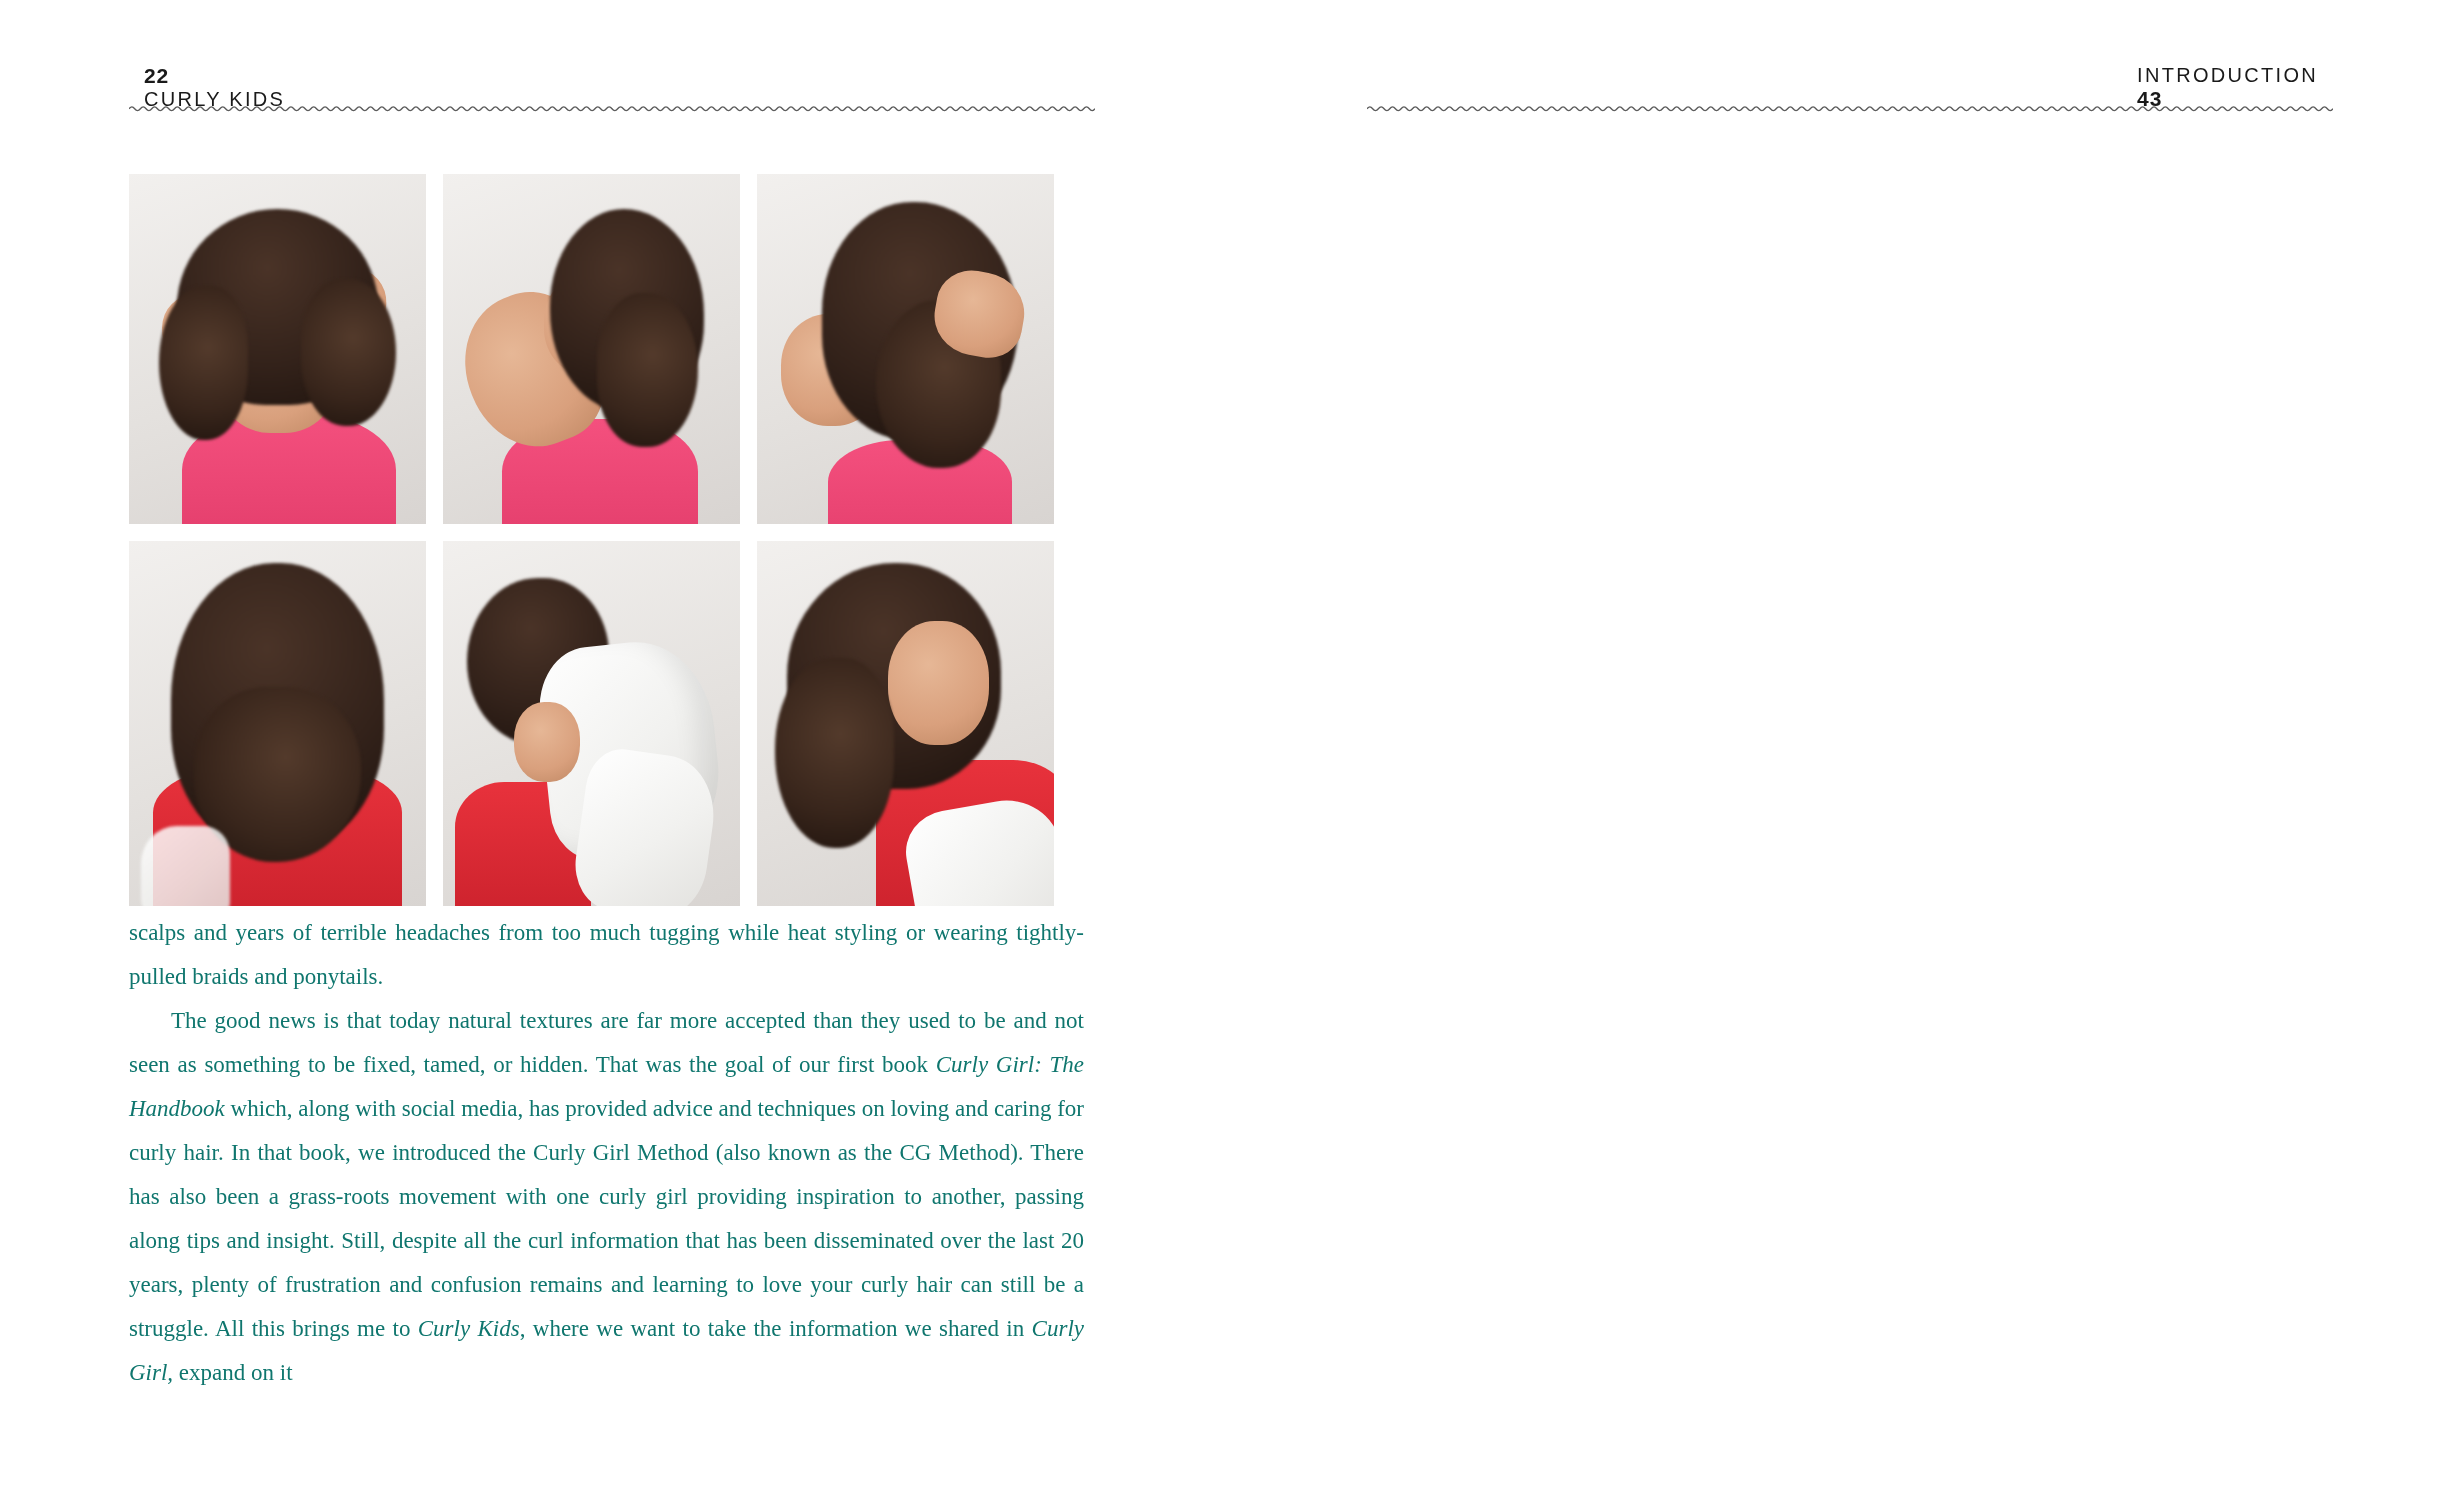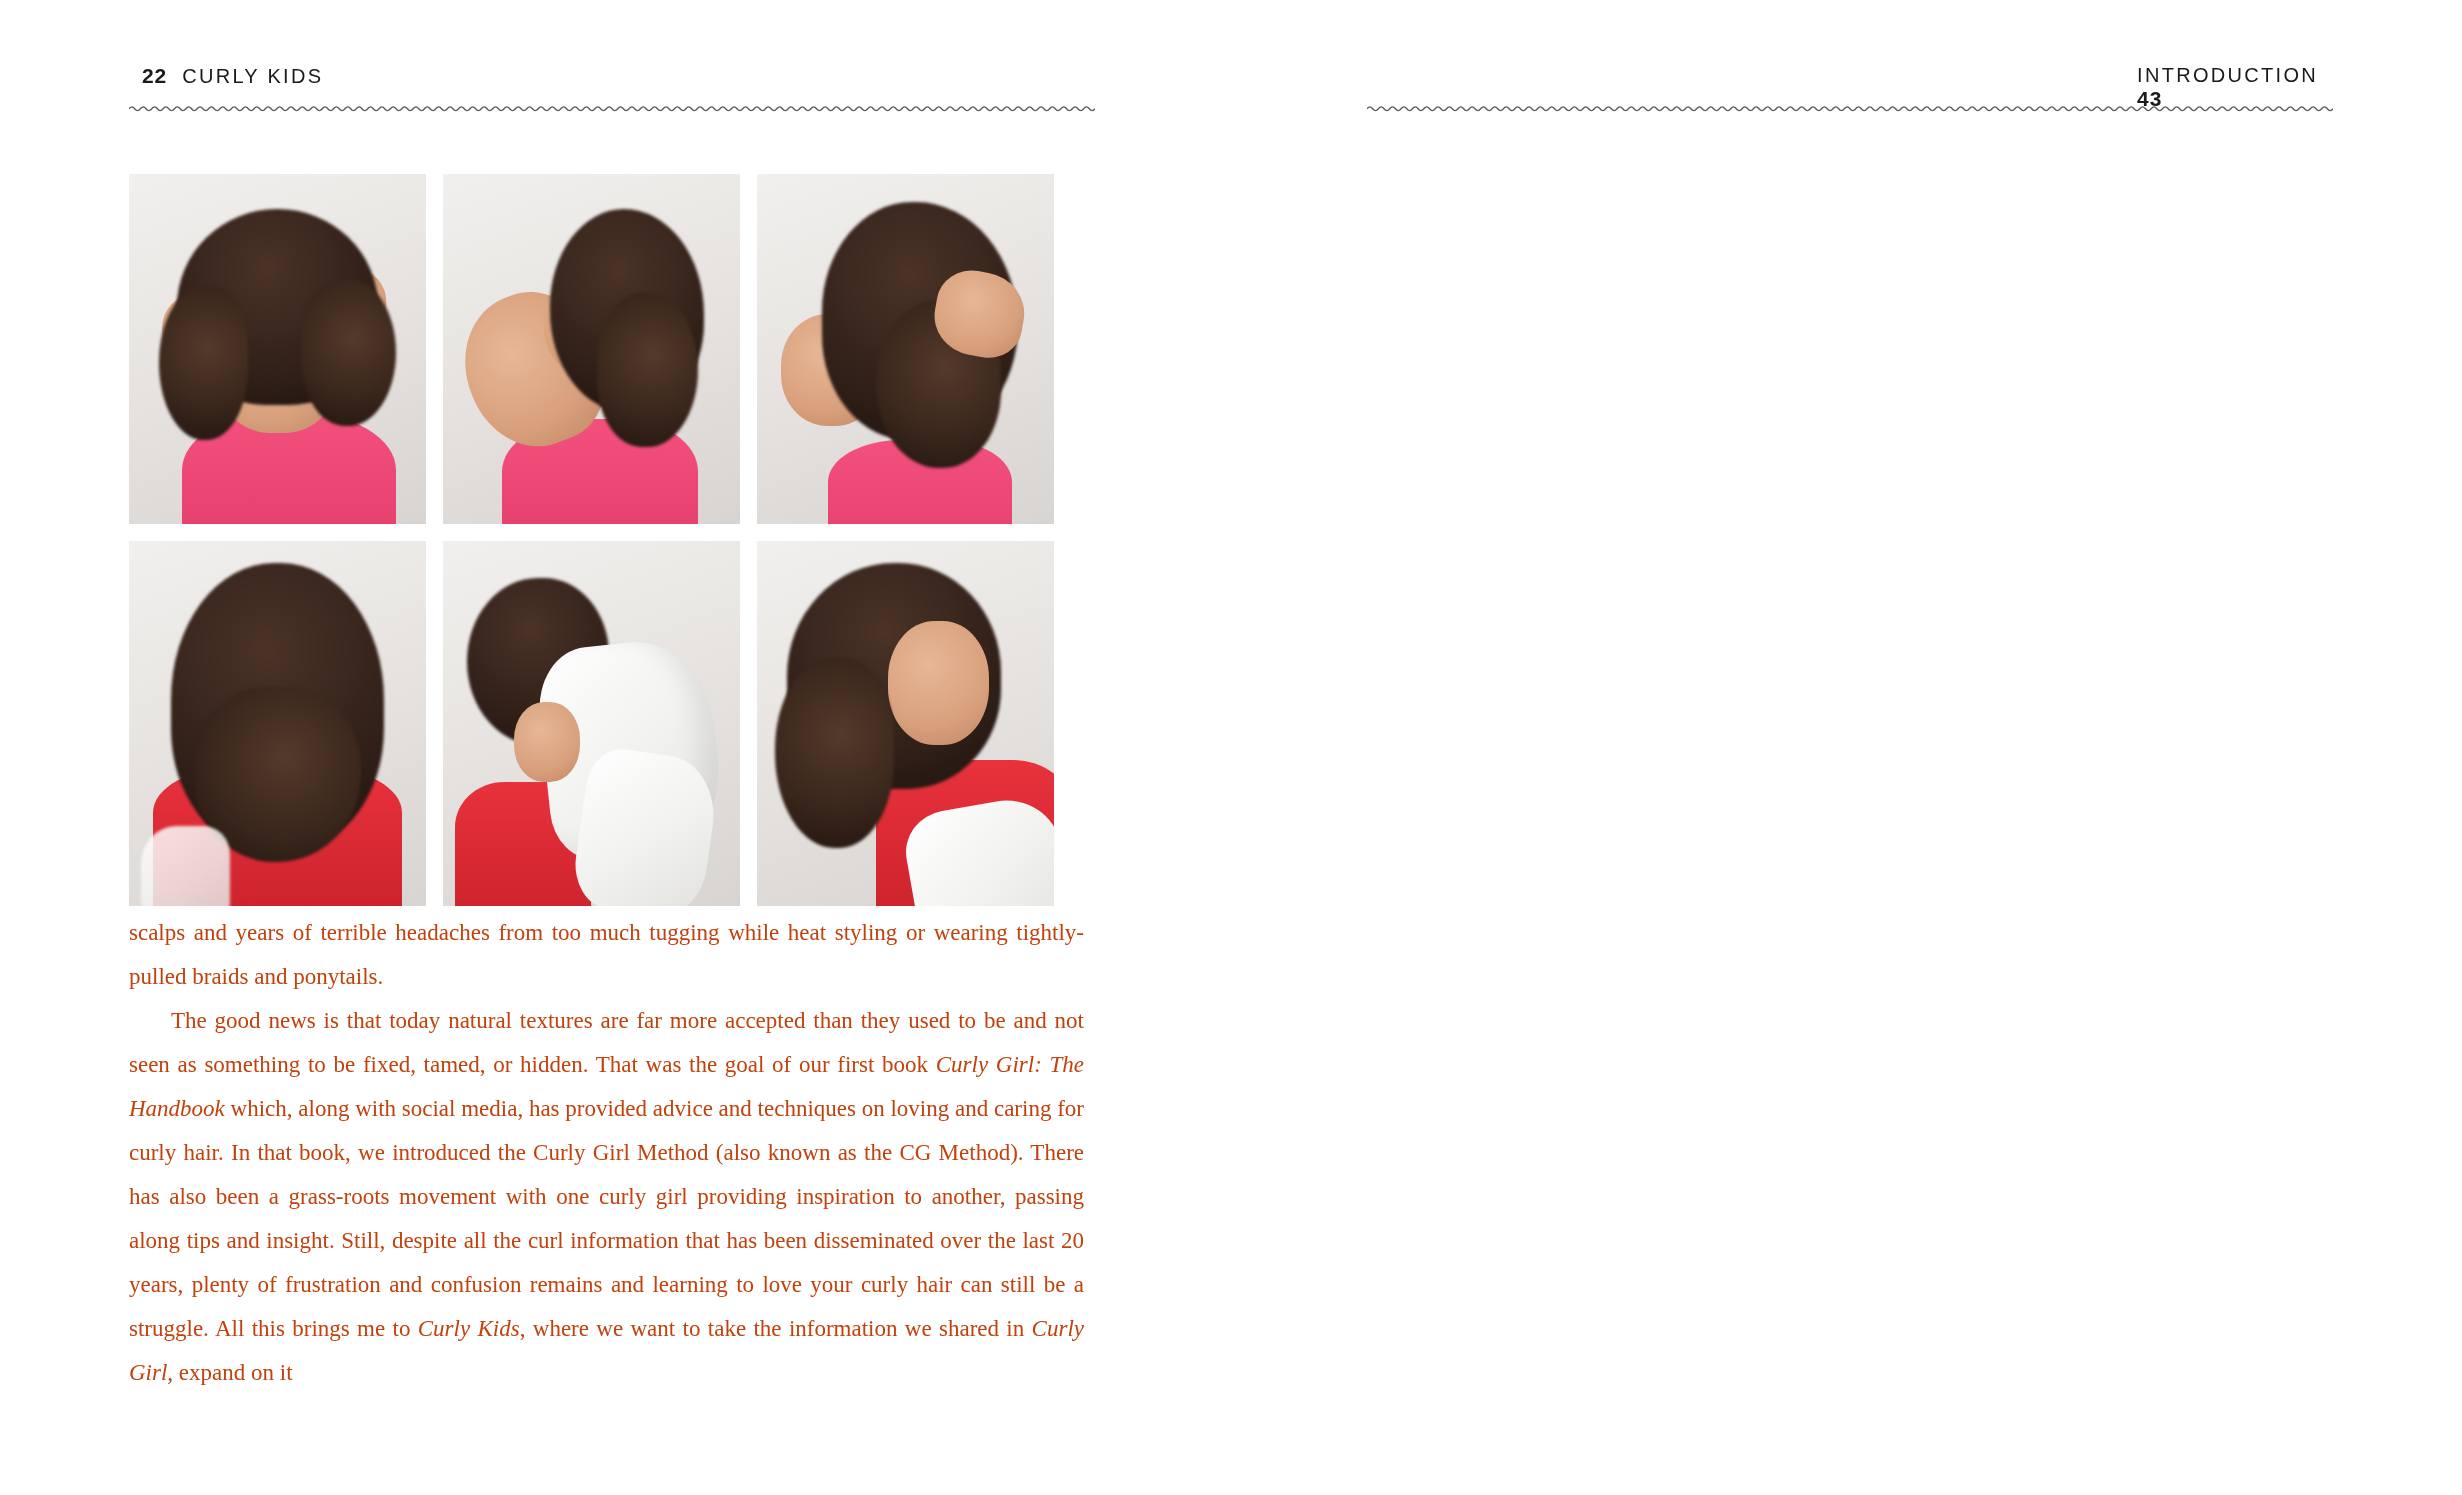--- a/index.html
+++ b/index.html
@@ -33,21 +33,21 @@
   .runhead {
     position: absolute;
     top: 64px;
     display: flex;
     align-items: baseline;
     font-family: "Liberation Sans", sans-serif;
     font-size: 20px;
     letter-spacing: 2.3px;
     color: #1a1a1a;
   }
-  .runhead-left  { left: 142px; }
+  .runhead-left  { left: 129px; flex-direction: column; }
   .runhead-right { right: 129px; flex-direction: column; }
   .folio {
     font-weight: bold;
     font-size: 21px;
     letter-spacing: 0.9px;
   }
   .runhead-left .title  { margin-left: 15px; }
   .runhead-right .title { margin-right: 15px; }
 
   
@@ -78,21 +78,21 @@
     background: #e9e9e9;
   }
   .photo .inner { position: absolute; inset: 0; }
 
   
   .col {
     position: absolute;
     font-size: 23px;
     line-height: 44px;
     text-align: justify;
-    color: #c2410c;
+    color: #0f766e;
   }
   .col p { margin: 0; }
   .col p.indent { text-indent: 42px; }
   .col i, .col em { font-style: italic; }
 
   .left-text {
     left: 129px;
     top: 911px;
     width: 955px;
   }

